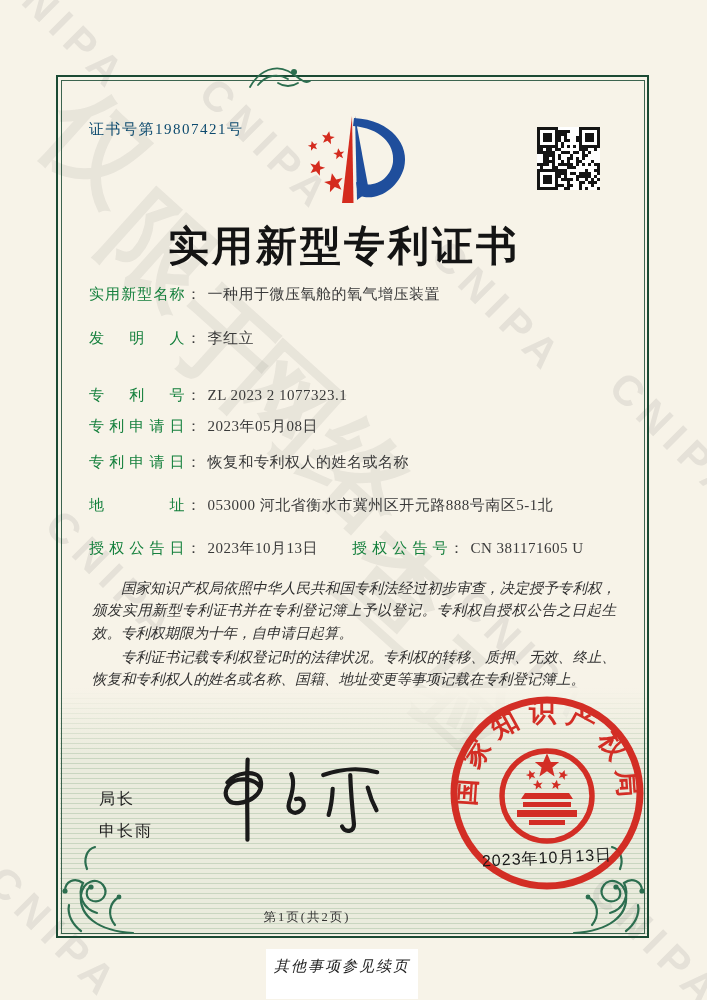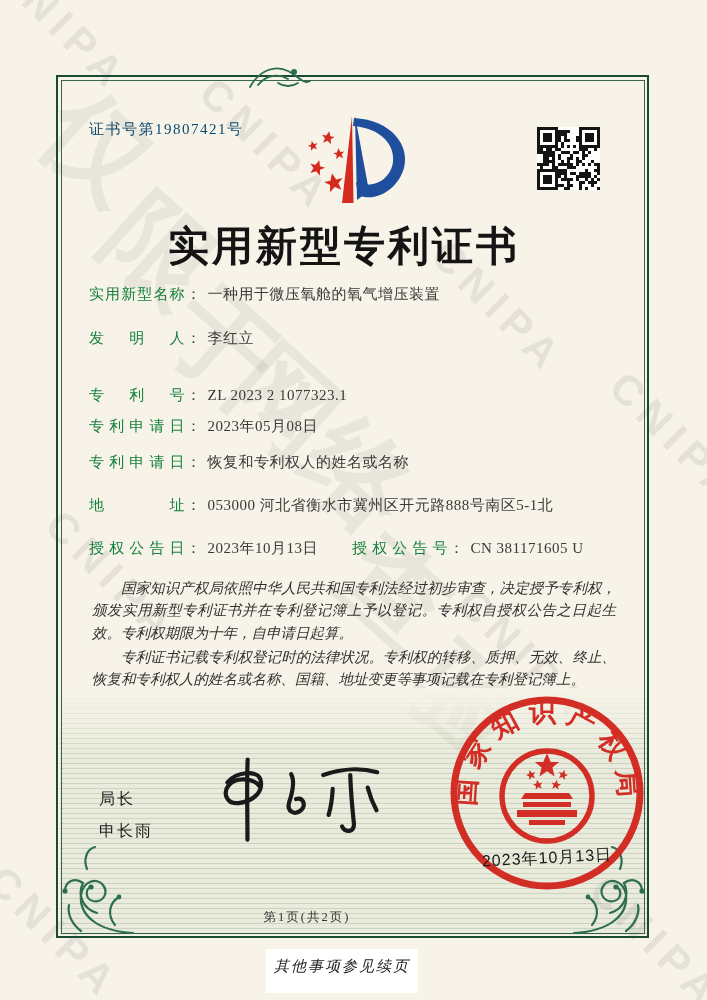--- a/index.html
+++ b/index.html
@@ -88,21 +88,21 @@
   .flourish-top{position:absolute;left:248px;top:59px;width:64px;height:36px;z-index:3;}
   .floral{position:absolute;width:80px;height:95px;z-index:3;}
   .floral.bl{left:57px;top:843px;}
   .floral.br{left:570px;top:843px;transform:scaleX(-1);}
   
   .page-num{
     position:absolute;left:56px;top:909px;width:502px;z-index:3;text-align:center;
     font-size:12.5px;color:#333;letter-spacing:2px;
   }
   .footer-note{
-    position:absolute;left:266px;top:949px;width:152px;height:44px;z-index:3;
+    position:absolute;left:266px;top:949px;width:152px;height:50px;z-index:3;
     background:#ffffff;text-align:center;line-height:35px;
     font-size:15px;font-style:italic;color:#222;letter-spacing:2px;
   }
 </style>
 </head>
 <body>
 
 <div class="page">
 
   <div class="wm-layer" id="wm">

